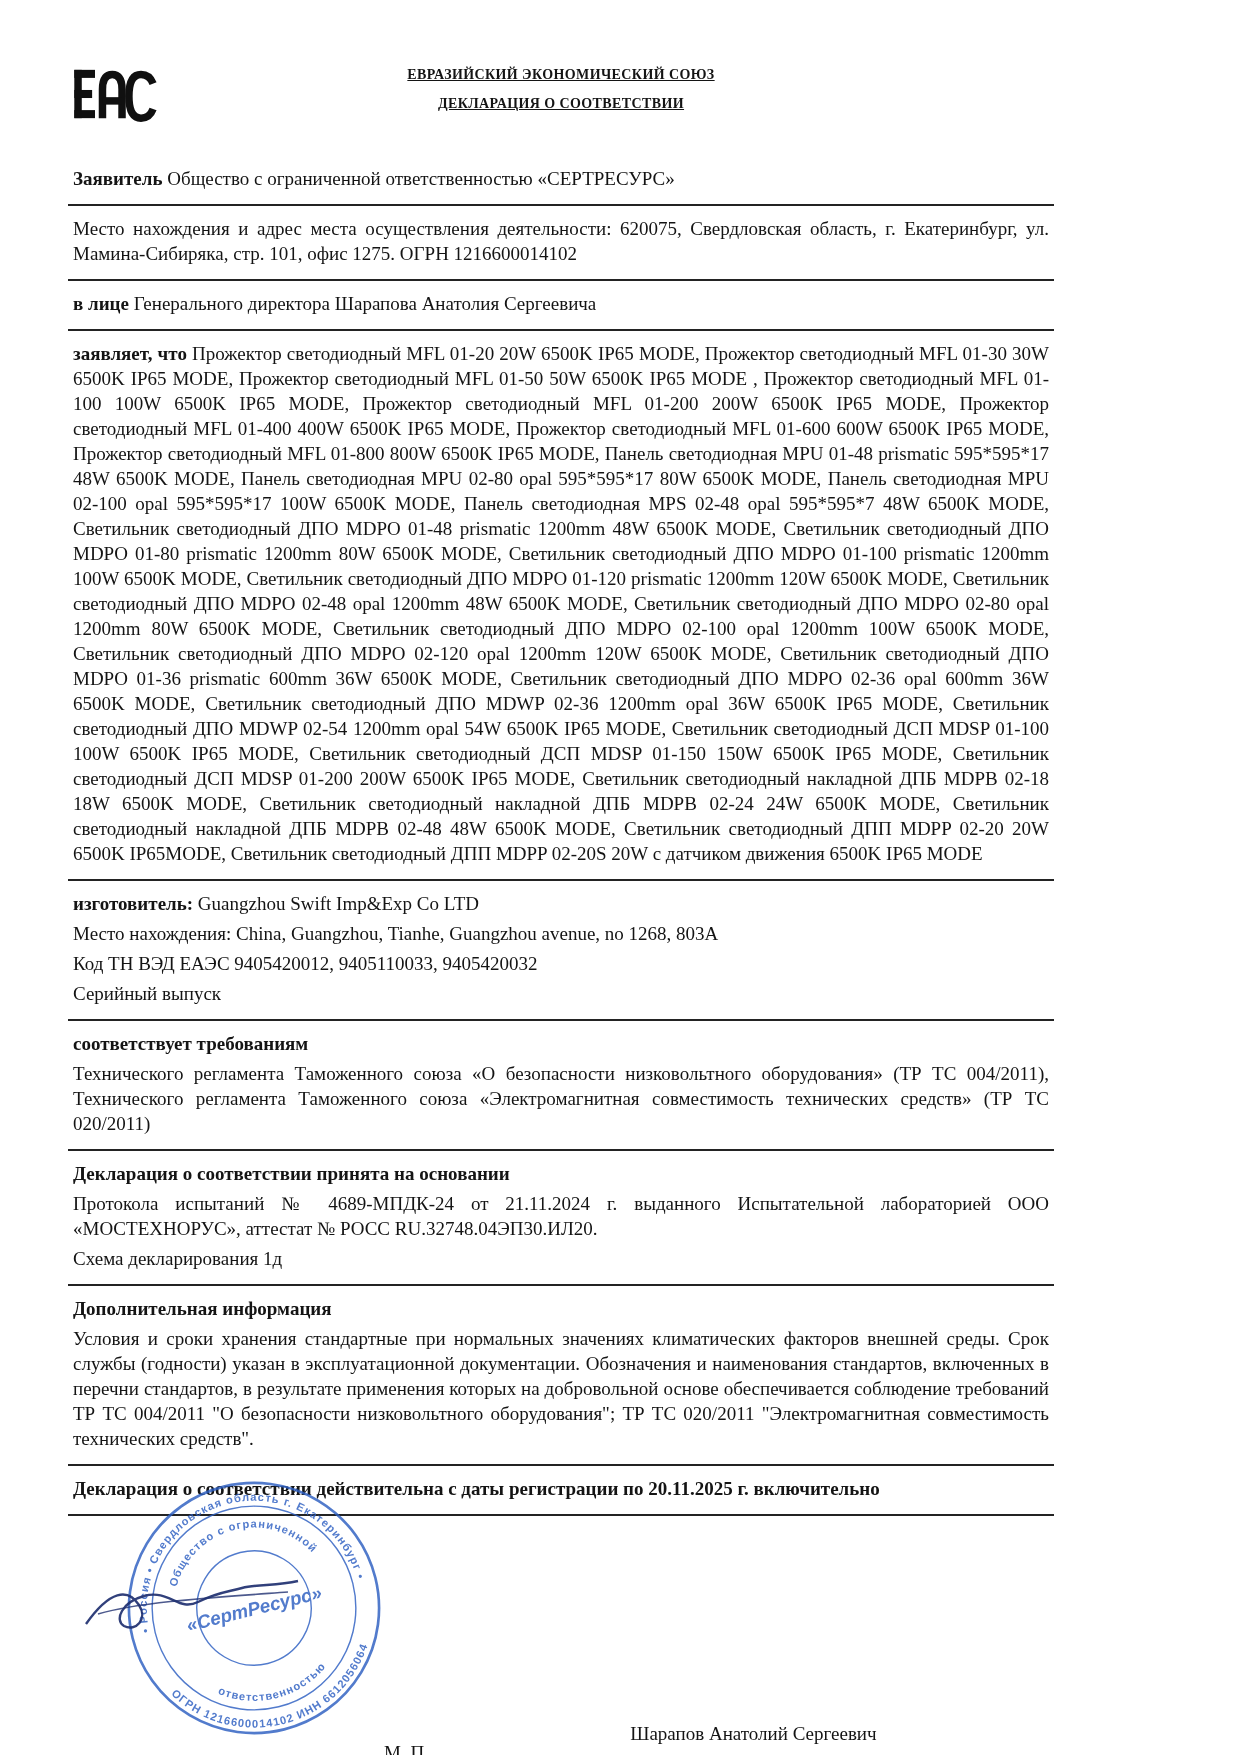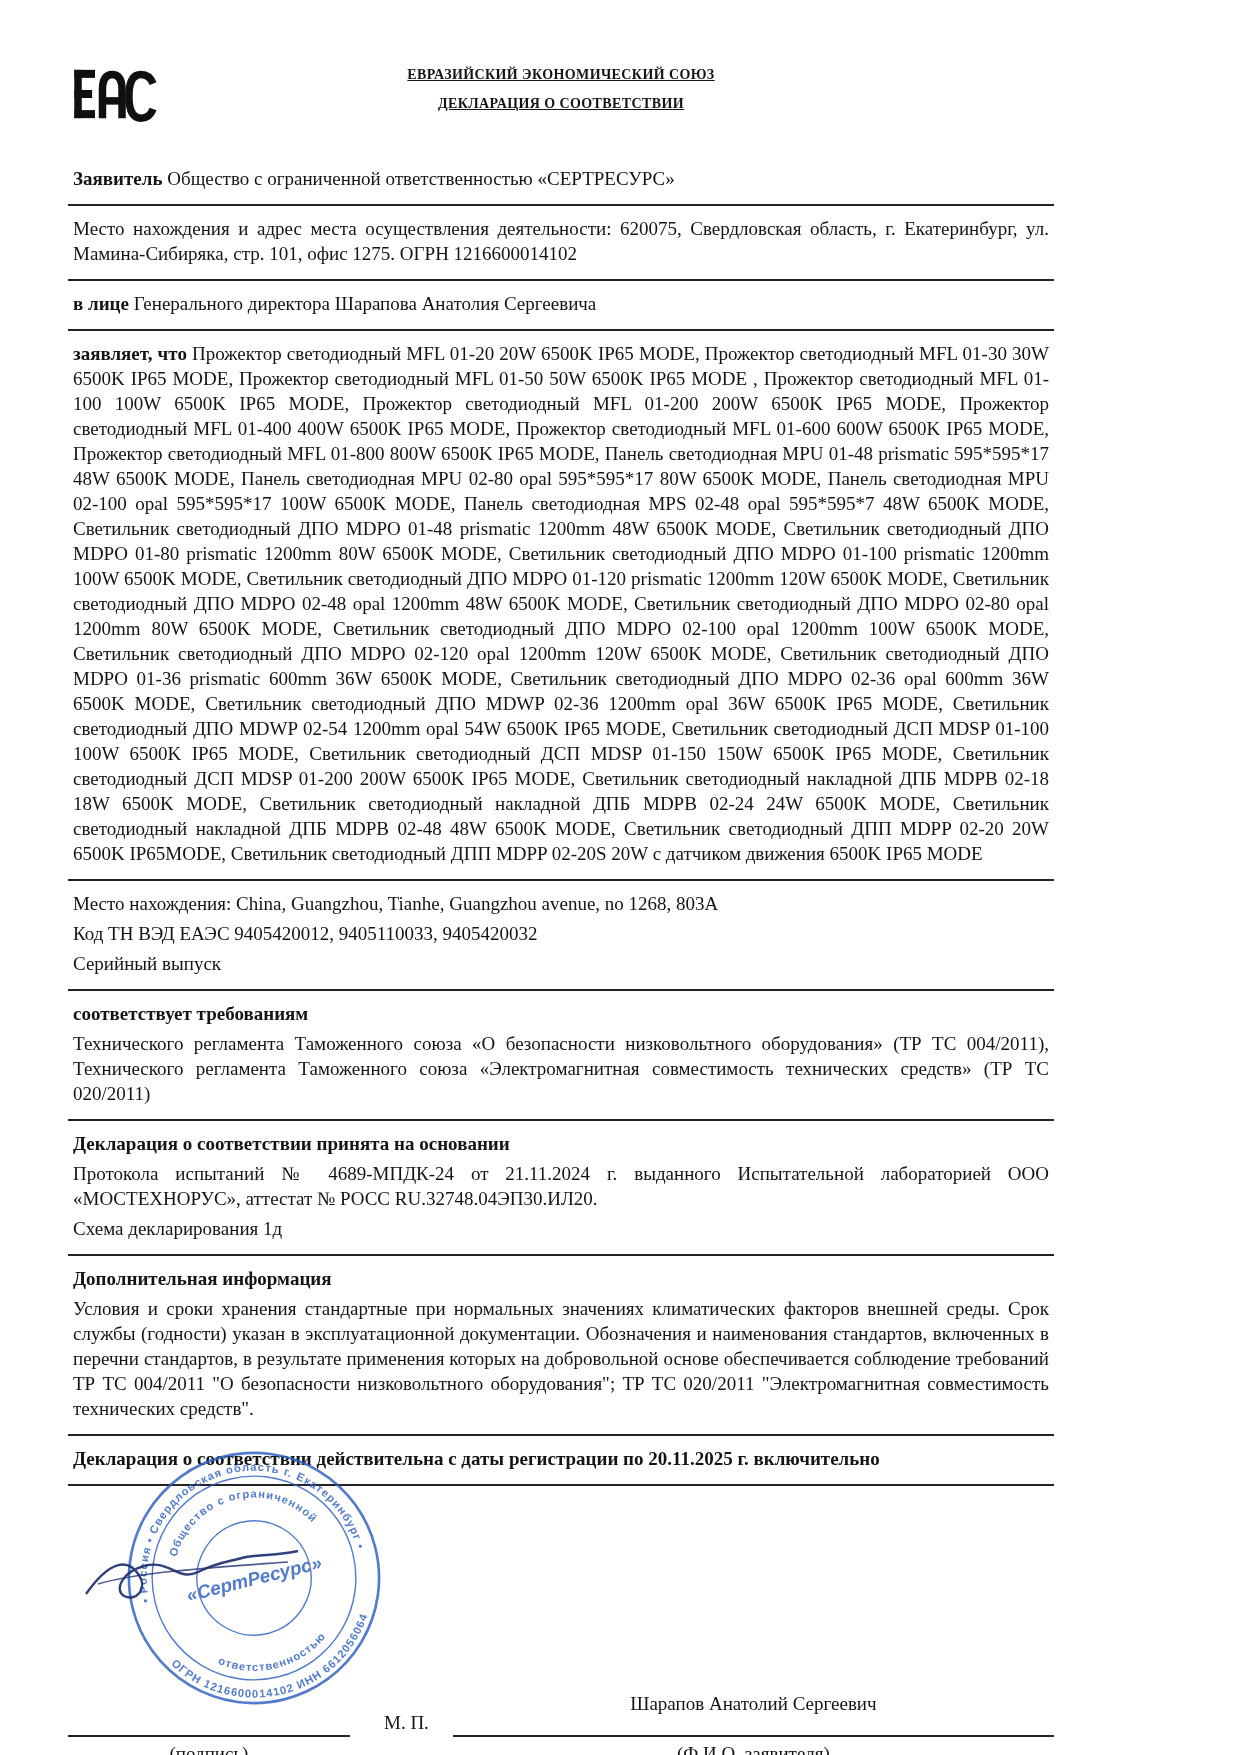--- a/index.html
+++ b/index.html
@@ -74,20 +74,21 @@
     <p><b class="lbl">в лице</b> <span>Генерального директора Шарапова Анатолия Сергеевича</span></p>
   </section>
   <div class="rule"></div>
 
   <section class="sec">
     <p class="just"><b class="lbl">заявляет, что</b> <span>Прожектор светодиодный MFL 01-20 20W 6500K IP65 MODE, Прожектор светодиодный MFL 01-30 30W 6500K IP65 MODE, Прожектор светодиодный MFL 01-50 50W 6500K IP65 MODE , Прожектор светодиодный MFL 01-100 100W 6500K IP65 MODE, Прожектор светодиодный MFL 01-200 200W 6500K IP65 MODE, Прожектор светодиодный MFL 01-400 400W 6500K IP65 MODE, Прожектор светодиодный MFL 01-600 600W 6500K IP65 MODE, Прожектор светодиодный MFL 01-800 800W 6500K IP65 MODE, Панель  светодиодная MPU 01-48 prismatic 595*595*17 48W 6500K MODE, Панель светодиодная MPU 02-80 opal 595*595*17 80W 6500K MODE, Панель светодиодная MPU 02-100 opal 595*595*17 100W 6500K MODE, Панель светодиодная MPS 02-48 opal 595*595*7 48W 6500K MODE, Светильник светодиодный ДПО MDPO 01-48 prismatic 1200mm 48W 6500K MODE, Светильник светодиодный ДПО MDPO 01-80 prismatic 1200mm 80W 6500K MODE, Светильник светодиодный ДПО MDPO 01-100 prismatic 1200mm 100W 6500K MODE, Светильник светодиодный ДПО MDPO 01-120 prismatic 1200mm 120W 6500K MODE, Светильник светодиодный ДПО MDPO 02-48 opal 1200mm 48W 6500K MODE, Светильник светодиодный ДПО MDPO 02-80 opal 1200mm 80W 6500K MODE, Светильник светодиодный ДПО MDPO 02-100 opal 1200mm 100W 6500K MODE, Светильник светодиодный ДПО MDPO 02-120 opal 1200mm 120W 6500K MODE, Светильник светодиодный ДПО MDPO 01-36 prismatic 600mm 36W 6500K MODE, Светильник светодиодный ДПО MDPO 02-36 opal 600mm 36W 6500K MODE, Светильник  светодиодный ДПО MDWP 02-36 1200mm opal 36W 6500K IP65 MODE, Светильник  светодиодный ДПО MDWP 02-54 1200mm opal 54W 6500K IP65 MODE, Светильник светодиодный ДСП MDSP 01-100 100W 6500K IP65 MODE, Светильник светодиодный ДСП MDSP 01-150 150W 6500K IP65 MODE, Светильник светодиодный ДСП MDSP 01-200 200W 6500K IP65 MODE, Светильник светодиодный накладной ДПБ MDPB 02-18 18W 6500K MODE, Светильник светодиодный накладной ДПБ MDPB 02-24 24W 6500K MODE, Светильник светодиодный накладной ДПБ MDPB 02-48 48W 6500K MODE, Светильник светодиодный ДПП MDPP 02-20 20W 6500K IP65MODE, Светильник светодиодный ДПП MDPP 02-20S 20W с датчиком движения 6500K IP65 MODE</span></p>
   </section>
   <div class="rule"></div>
 
   <section class="sec">
+    <p><b class="lbl">изготовитель:</b> <span>Guangzhou Swift Imp&amp;Exp Co LTD</span></p>
     <p>Место нахождения: China, Guangzhou, Tianhe, Guangzhou avenue, no 1268, 803A</p>
     <p>Код ТН ВЭД ЕАЭС 9405420012, 9405110033, 9405420032</p>
     <p>Серийный выпуск</p>
   </section>
   <div class="rule"></div>
 
   <section class="sec">
     <p><b class="lbl">соответствует требованиям</b></p>
     <p class="just">Технического регламента Таможенного союза «О безопасности низковольтного оборудования» (ТР ТС 004/2011), Технического регламента Таможенного союза «Электромагнитная совместимость технических средств» (ТР ТС 020/2011)</p>
   </section>

